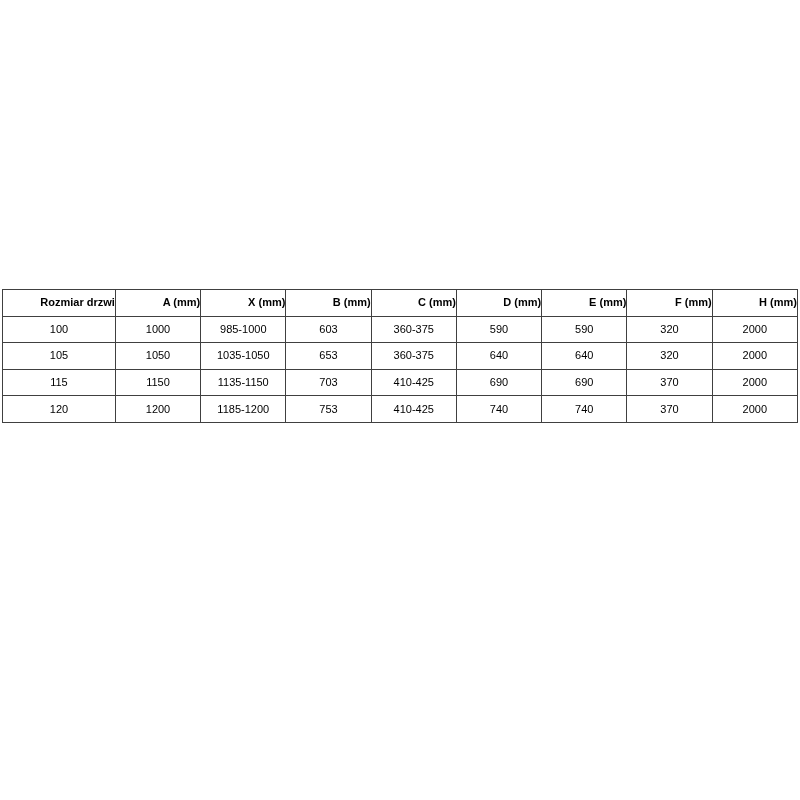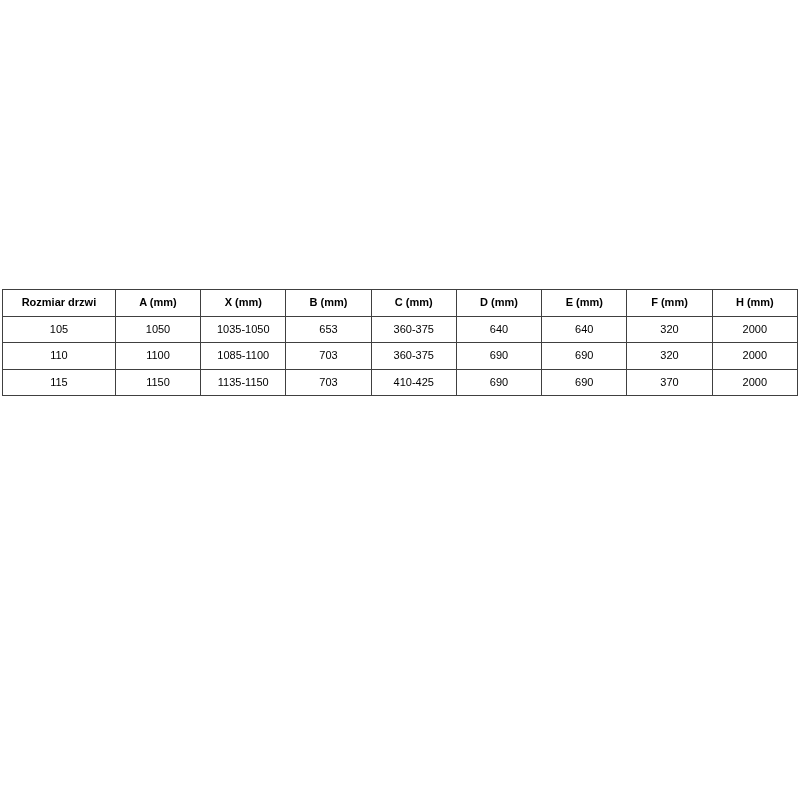--- a/index.html
+++ b/index.html
@@ -36,20 +36,21 @@
     font-size:11px;
     line-height:1;
     color:var(--text-color);
     height:26.6px;
     padding:0;
     overflow:hidden;
     white-space:nowrap;
   }
   table.spec th{
     font-weight:bold;
+    text-align:right;
   }
   col.col-first{width:14.2%;}
   col.col-rest{width:10.725%;}
 </style>
 </head>
 <body>
 
 <div class="page">
   <table class="spec">
     <colgroup>
@@ -71,47 +72,58 @@
           <th>B (mm)</th>
           <th>C (mm)</th>
           <th>D (mm)</th>
           <th>E (mm)</th>
           <th>F (mm)</th>
           <th>H (mm)</th>
         </tr>
     </thead>
     <tbody>
         <tr>
+          <td>100</td>
+          <td>1000</td>
+          <td>985-1000</td>
+          <td>603</td>
+          <td>360-375</td>
+          <td>590</td>
+          <td>590</td>
+          <td>320</td>
+          <td>2000</td>
+        </tr>
+        <tr>
           <td>105</td>
           <td>1050</td>
           <td>1035-1050</td>
           <td>653</td>
           <td>360-375</td>
           <td>640</td>
           <td>640</td>
-          <td>320</td>
-          <td>2000</td>
-        </tr>
-        <tr>
-          <td>110</td>
-          <td>1100</td>
-          <td>1085-1100</td>
-          <td>703</td>
-          <td>360-375</td>
-          <td>690</td>
-          <td>690</td>
           <td>320</td>
           <td>2000</td>
         </tr>
         <tr>
           <td>115</td>
           <td>1150</td>
           <td>1135-1150</td>
           <td>703</td>
           <td>410-425</td>
           <td>690</td>
           <td>690</td>
           <td>370</td>
           <td>2000</td>
         </tr>
+        <tr>
+          <td>120</td>
+          <td>1200</td>
+          <td>1185-1200</td>
+          <td>753</td>
+          <td>410-425</td>
+          <td>740</td>
+          <td>740</td>
+          <td>370</td>
+          <td>2000</td>
+        </tr>
       </tbody>
   </table>
 </div>
 
 </body></html>

